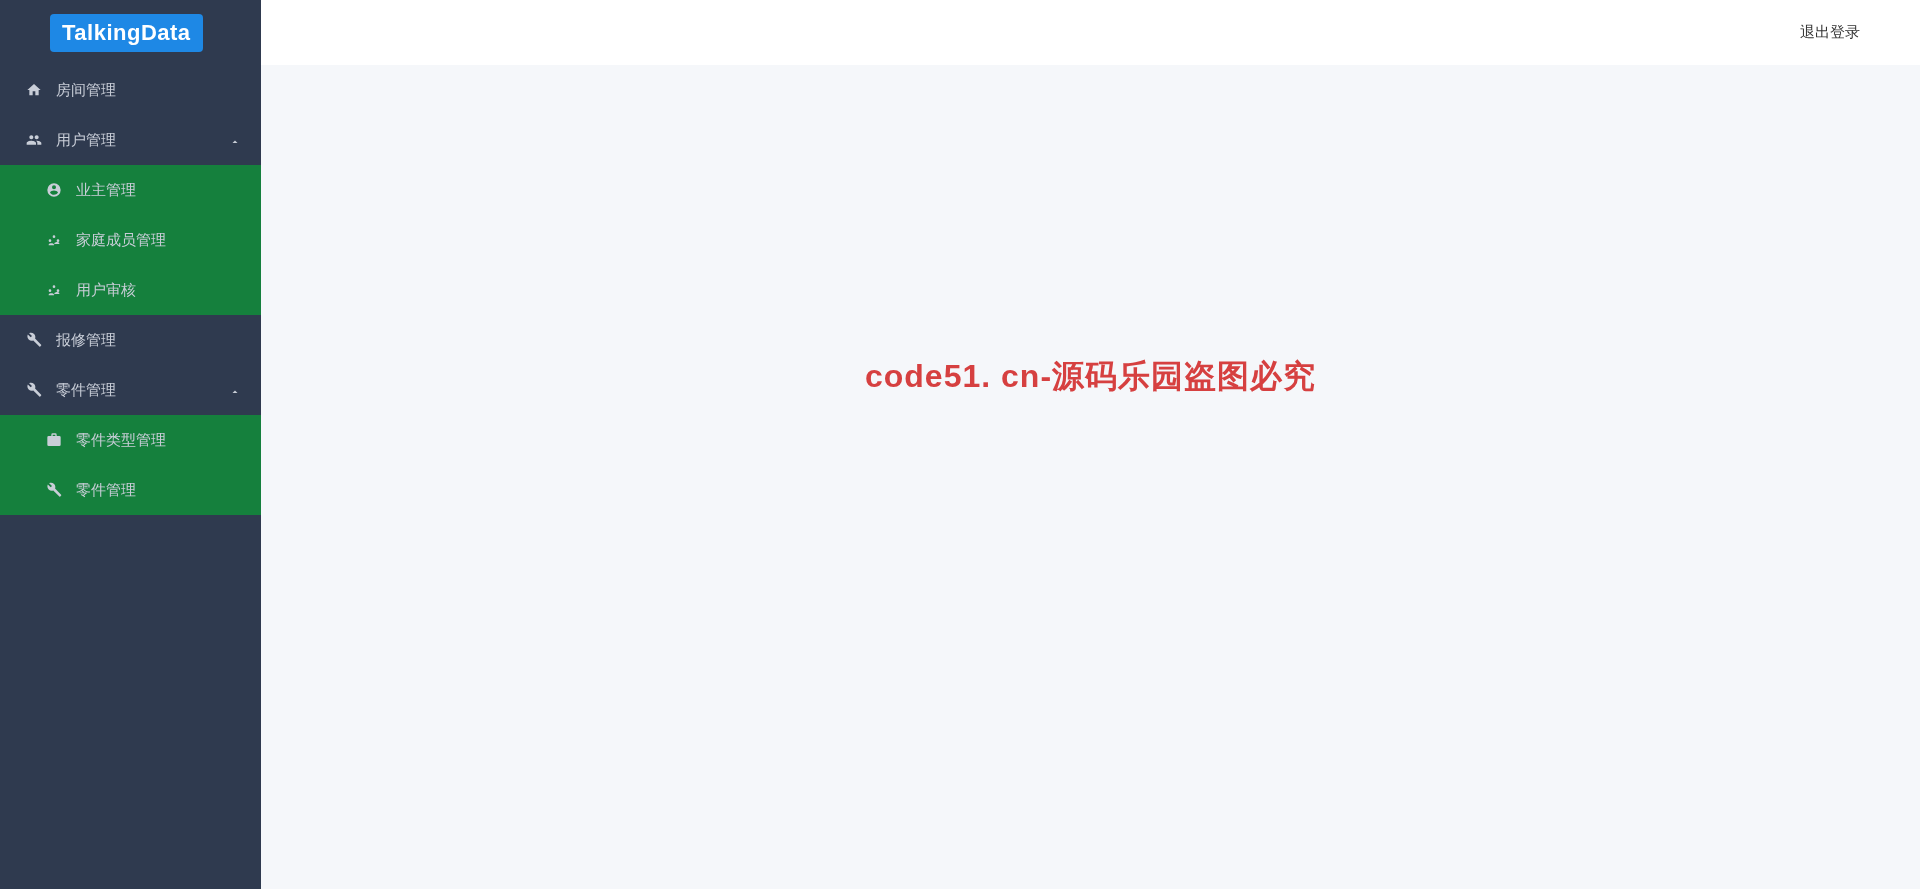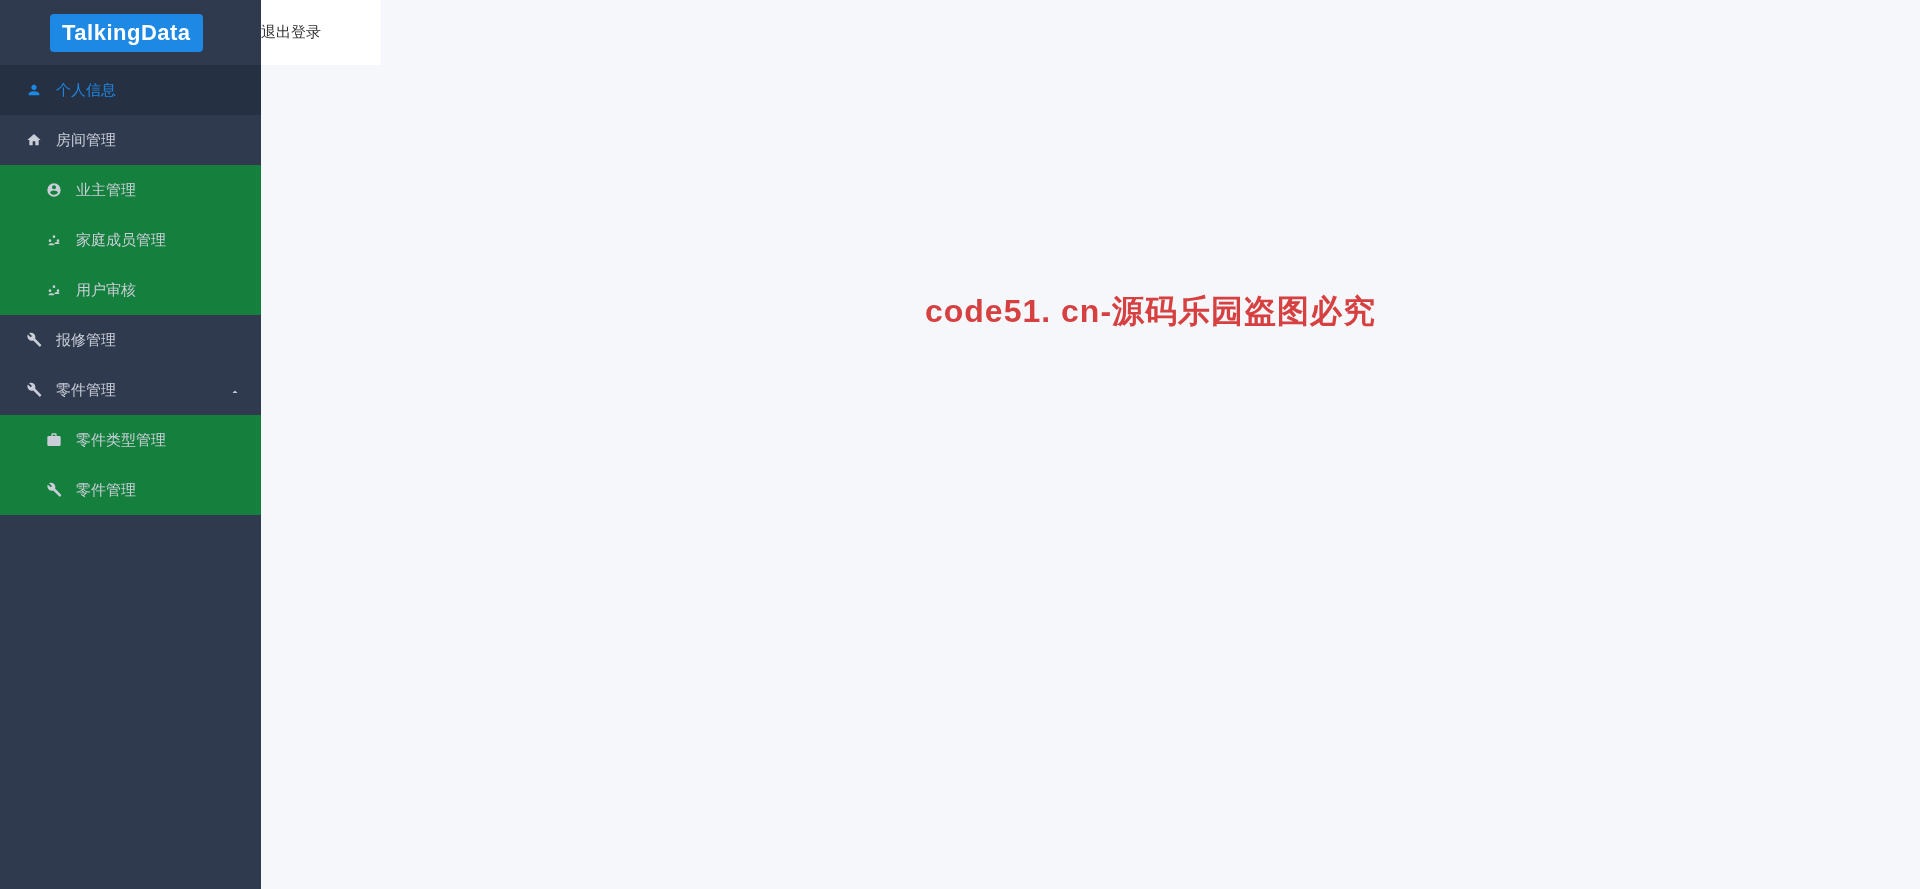--- a/index.html
+++ b/index.html
@@ -15,58 +15,61 @@
 .nav-item.active { background: #263043; color: #1e88e5; }
 .nav-item.active .nav-icon svg { fill: #1e88e5; }
 .nav-item.sub { padding-left: 44px; background: #15803d; }
 .nav-icon { width: 20px; height: 20px; margin-right: 12px; display: inline-flex; align-items: center; justify-content: center; }
 .nav-icon svg { width: 16px; height: 16px; fill: #c9ced8; }
 .nav-label { flex: 1; }
 .chevron { width: 12px; height: 12px; }
 .chevron svg { width: 12px; height: 12px; fill: #c9ced8; }
 
 
-.main { flex: 1; display: flex; flex-direction: row; min-width: 0; }
+.main { flex: 1; display: flex; flex-direction: column; min-width: 0; }
 .topbar { height: 65px; background: #fff; display: flex; align-items: center; justify-content: flex-end; padding-right: 60px; }
 .logout { color: #333; font-size: 15px; cursor: pointer; }
 .content { padding: 0; background: #f5f7fa; flex: 1; position: relative; }
 .info-card { background: #fff; padding: 18px 34px 14px 34px; }
 .info-row { display: flex; justify-content: space-between; align-items: center; padding: 10px 0; font-size: 15px; color: #333; }
 .info-label { color: #444; font-size: 16px; }
 .info-value { color: #555; font-size: 14px; }
 .watermark { position: absolute; top: 290px; left: 50%; transform: translateX(-50%); color: #d64040; font-size: 32px; font-weight: 700; letter-spacing: 1px; pointer-events: none; white-space: nowrap; }
 </style>
 </head>
 <body>
 
 <div class="app">
   <aside class="sidebar">
     <div class="logo-area">
       <span class="logo-badge">TalkingData</span>
     </div>
     <nav class="nav">
 
-      <div class="nav-item active">
-        <span class="nav-icon">
-            <svg viewBox="0 0 24 24">
-              <path d="M12 12c2.2 0 4-1.8 4-4s-1.8-4-4-4-4 1.8-4 4 1.8 4 4 4zm0 2c-2.7 0-8 1.3-8 4v2h16v-2c0-2.7-5.3-4-8-4z"></path>
-            </svg>
-          </span>
-        <span class="nav-label">个人信息</span>
-      </div>
 
       <div class="nav-item">
         <span class="nav-icon">
             <svg viewBox="0 0 24 24">
               <path d="M10 20v-6h4v6h5v-8h3L12 3 2 12h3v8z"></path>
             </svg>
           </span>
         <span class="nav-label">房间管理</span>
       </div>
 
+      <div class="nav-item">
+        <span class="nav-icon">
+            <svg viewBox="0 0 24 24">
+              <path d="M16 11c1.7 0 3-1.3 3-3s-1.3-3-3-3-3 1.3-3 3 1.3 3 3 3zm-8 0c1.7 0 3-1.3 3-3s-1.3-3-3-3-3 1.3-3 3 1.3 3 3 3zm0 2c-2.3 0-7 1.2-7 3.5V19h14v-2.5c0-2.3-4.7-3.5-7-3.5zm8 0c-.3 0-.6 0-1 .1 1.2.9 2 2 2 3.4V19h6v-2.5c0-2.3-4.7-3.5-7-3.5z"></path>
+            </svg>
+          </span>
+        <span class="nav-label">用户管理</span>
+        <span class="chevron"><svg viewBox="0 0 24 24">
+              <path d="M7 14l5-5 5 5z"></path>
+            </svg></span>
+      </div>
 
       <div class="nav-item sub">
         <span class="nav-icon">
             <svg viewBox="0 0 24 24">
               <path d="M12 2a10 10 0 100 20 10 10 0 000-20zm0 3a3 3 0 110 6 3 3 0 010-6zm0 14.2c-2.5 0-4.7-1.3-6-3.2.1-2 4-3.1 6-3.1s5.9 1.1 6 3.1a7.2 7.2 0 01-6 3.2z"></path>
             </svg>
           </span>
         <span class="nav-label">业主管理</span>
       </div>
 

